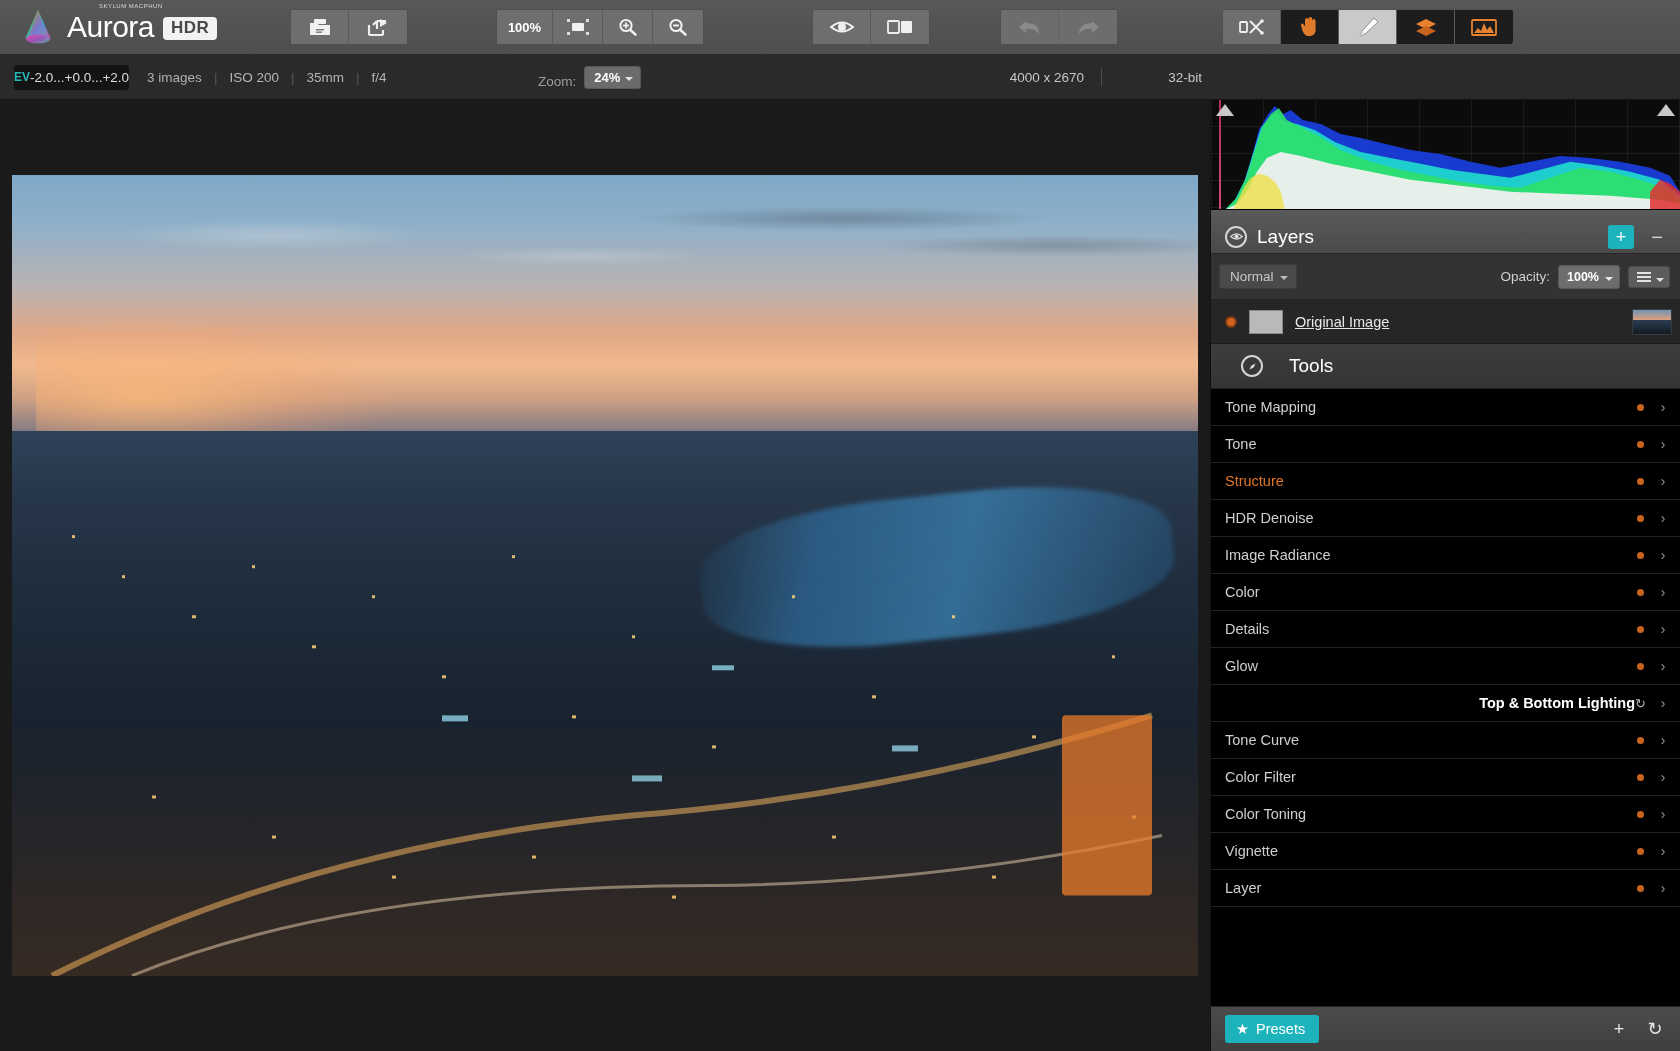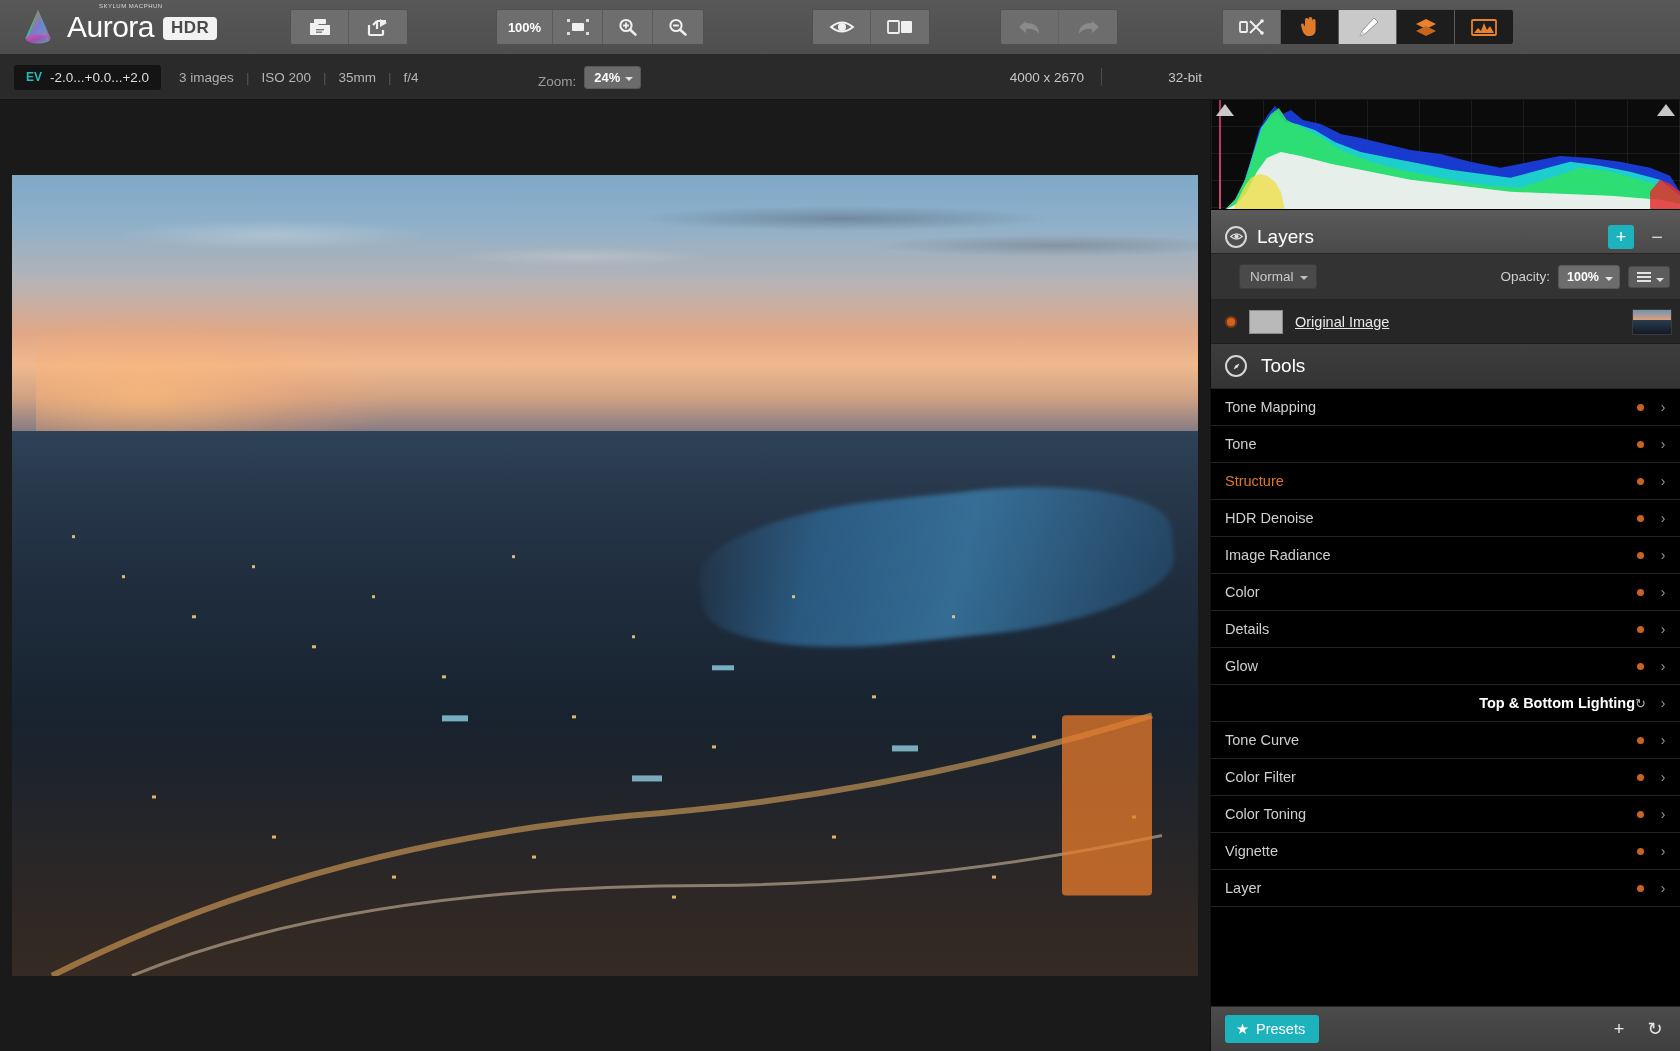--- a/index.html
+++ b/index.html
@@ -38,22 +38,22 @@
   .grp-view { position:absolute; left:812px; }
   .grp-hist { position:absolute; left:1000px; }
   .grp-tools { position:absolute; left:1222px; }
 
   svg.ic { display:block; }
 
   
   .infobar { height:45px; background:#2a2a2a; border-bottom:1px solid #151515;
     display:flex; align-items:center; position:relative; flex:0 0 45px; color:#b5b5b5;
     font-size:13.5px; }
-  .ev-chip { display:flex; align-items:center; gap:8px; background:#141414; border-radius:3px;
-    padding:5px 12px; margin-left:14px; }
+  .ev-chip { display:flex; align-items:center; gap:0; background:#141414; border-radius:3px;
+    padding:5px 0; margin-left:14px; }
   .ev-tag { color:#28b9b9; font-size:12px; font-weight:bold; }
   .ev-val { color:#dcdcdc; font-size:13.5px; }
   .meta { margin-left:18px; color:#b0b0b0; }
   .sep { color:#555; margin:0 12px; }
   .zoom-area { position:absolute; left:538px; display:flex; align-items:flex-end; gap:8px; }
   .zoom-label { color:#9c9c9c; font-size:13.5px; }
   .zoom-select { background:#6b6b6b; color:#fff; font-size:13px; font-weight:bold;
     border-radius:3px; padding:3px 20px 3px 9px; position:relative; cursor:pointer;
     border:1px solid #585858; }
   .zoom-select:after { content:""; position:absolute; right:7px; top:10px;
@@ -116,21 +116,21 @@
   .ph-title { font-size:19px; color:#fff; flex:1; }
   .circ-ic { width:22px; height:22px; border-radius:50%; border:2px solid #d6d6d6;
     display:flex; align-items:center; justify-content:center; }
   .sq-btn { width:26px; height:24px; border-radius:3px; display:flex;
     align-items:center; justify-content:center; font-size:18px; color:#fff;
     cursor:pointer; line-height:1; }
   .sq-btn.add { background:#1cb3bd; }
   .sq-btn.rem { background:transparent; color:#d0d0d0; font-size:20px; }
 
   .blend-row { height:46px; background:#333; display:flex; align-items:center;
-    padding:0 10px 0 28px; gap:8px; border-bottom:1px solid #242424; flex:0 0 46px; }
+    padding:0 10px 0 8px; gap:8px; border-bottom:1px solid #242424; flex:0 0 46px; }
   .blend-sel { background:#4a4a4a; color:#c8c8c8; font-size:13.5px; border-radius:3px;
     padding:4px 22px 4px 10px; position:relative; cursor:pointer; border:1px solid #3c3c3c; }
   .blend-sel:after { content:""; position:absolute; right:8px; top:11px;
     border-left:4px solid transparent; border-right:4px solid transparent;
     border-top:4px solid #bdbdbd; }
   .op-label { margin-left:auto; color:#cfcfcf; font-size:13.5px; }
   .op-sel { background:#6d6d6d; color:#fff; font-size:12.5px; font-weight:bold;
     border-radius:3px; padding:4px 20px 4px 8px; position:relative; cursor:pointer;
     border:1px solid #595959; }
   .op-sel:after { content:""; position:absolute; right:6px; top:11px;
@@ -153,21 +153,21 @@
     flex:0 0 34px; }
   .layer-name { color:#e8e8e8; font-size:14.5px; flex:1;text-decoration:underline; }
   .layer-preview { width:40px; height:26px; flex:0 0 40px; overflow:hidden;
     border:1px solid #3a3a3a; position:relative; }
   .lp-sky { position:absolute; inset:0 0 55% 0;
     background:linear-gradient(180deg,#6e94b6,#e0a07c); }
   .lp-city { position:absolute; inset:45% 0 0 0;
     background:linear-gradient(180deg,#2a3c50,#131a24); }
 
   .tools-head { height:45px; background:linear-gradient(#3d3d3d,#343434);
-    display:flex; align-items:center; gap:14px; padding:0 14px;
+    display:flex; align-items:center; gap:26px; padding:0 30px;
     border-bottom:1px solid #232323; flex:0 0 45px;text-align:center; }
   .tools-title { font-size:19px; color:#fff; }
 
   .tool-list { flex:1; overflow-y:auto; background:#000000; min-height:0; }
   .tool-item { height:37px; display:flex; align-items:center; padding:0 12px 0 14px;
     border-bottom:1px solid #232323; cursor:pointer; }
   .tool-label { font-size:14.5px; color:#cfcfcf; flex:1; }
   .tool-item.accent .tool-label { color:#e0752a; }
   .tool-item.active .tool-label { color:#ffffff; font-weight:bold;text-align:right; }
   .tool-dot { width:7px; height:7px; border-radius:50%; background:#c9641f;

